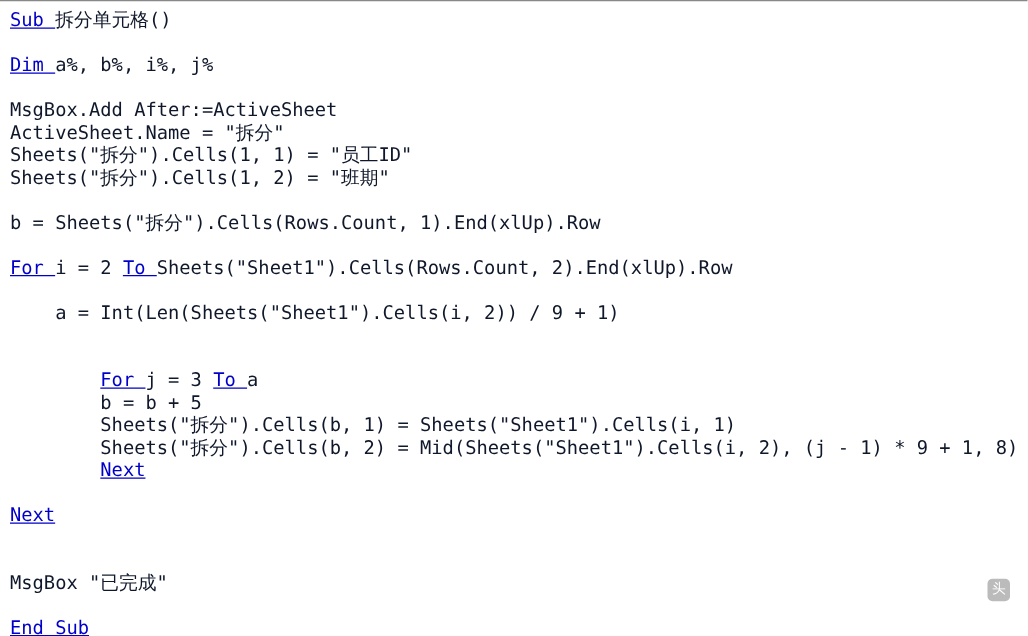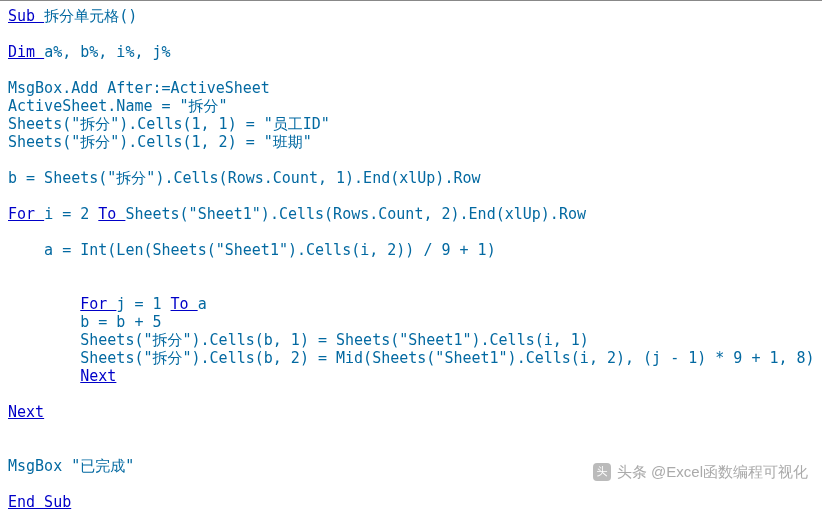--- a/index.html
+++ b/index.html
@@ -15,21 +15,21 @@
       border-top: 1px solid #888;
       box-sizing: border-box;
     }
     pre {
       margin: 0;
       padding: 6px 8px;
       font-family: "SimSun", "NSimSun", monospace;
       white-space: pre;
     }
     .kw { color: #0000c8; text-decoration: underline; }
-    .pl { color: #0369a1; }
+    .pl { color: #0f172a; }
     .watermark {
       position: absolute;
       right: 14px;
       bottom: 28px;
       color: #aaa;
       font-size: 15px;
       font-family: "Microsoft YaHei", sans-serif;
       display: flex;
       align-items: center;
       gap: 6px;
@@ -58,29 +58,28 @@
 <span class="pl">Sheets("拆分").Cells(1, 1) = "员工ID"</span>
 <span class="pl">Sheets("拆分").Cells(1, 2) = "班期"</span>
 
 <span class="pl">b = Sheets("拆分").Cells(Rows.Count, 1).End(xlUp).Row</span>
 
 <span class="kw">For </span><span class="pl">i = 2 </span><span class="kw">To </span><span class="pl">Sheets("Sheet1").Cells(Rows.Count, 2).End(xlUp).Row</span>
 
 <span class="pl">    a = Int(Len(Sheets("Sheet1").Cells(i, 2)) / 9 + 1)</span>
 
 
-<span class="pl">        </span><span class="kw">For </span><span class="pl">j = 1 </span><span class="kw">To </span><span class="pl">a</span>
+<span class="pl">        </span><span class="kw">For </span><span class="pl">j = 3 </span><span class="kw">To </span><span class="pl">a</span>
 <span class="pl">        b = b + 5</span>
 <span class="pl">        Sheets("拆分").Cells(b, 1) = Sheets("Sheet1").Cells(i, 1)</span>
 <span class="pl">        Sheets("拆分").Cells(b, 2) = Mid(Sheets("Sheet1").Cells(i, 2), (j - 1) * 9 + 1, 8)</span>
 <span class="pl">        </span><span class="kw">Next</span>
 
 <span class="kw">Next</span>
 
 
 <span class="pl">MsgBox "已完成"</span>
 
 <span class="kw">End Sub</span></pre>
 
 <div class="watermark">
   <span class="wm-icon">头</span>
-  <span>头条 @Excel函数编程可视化</span>
 </div>
 
 </body></html>

